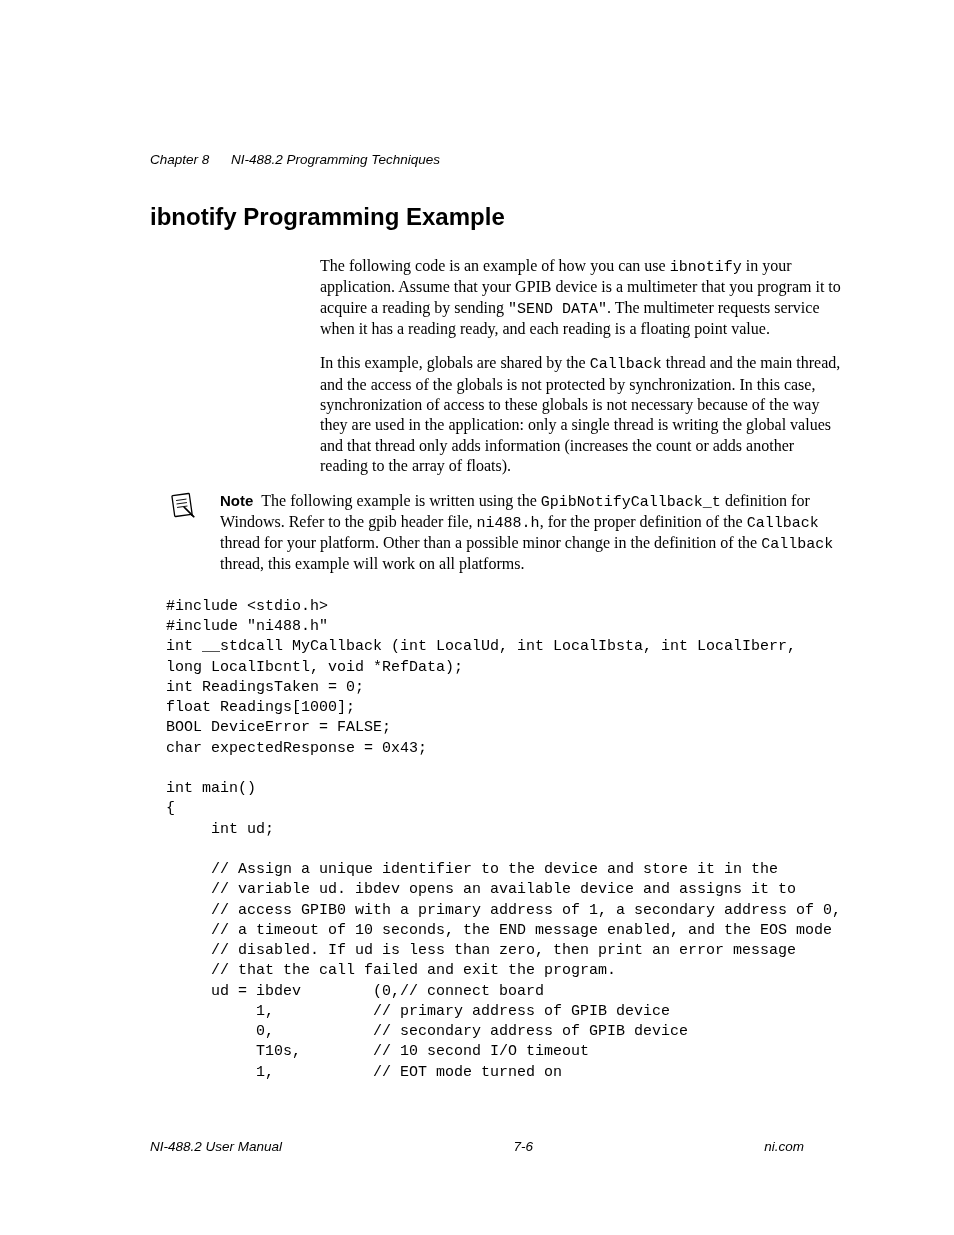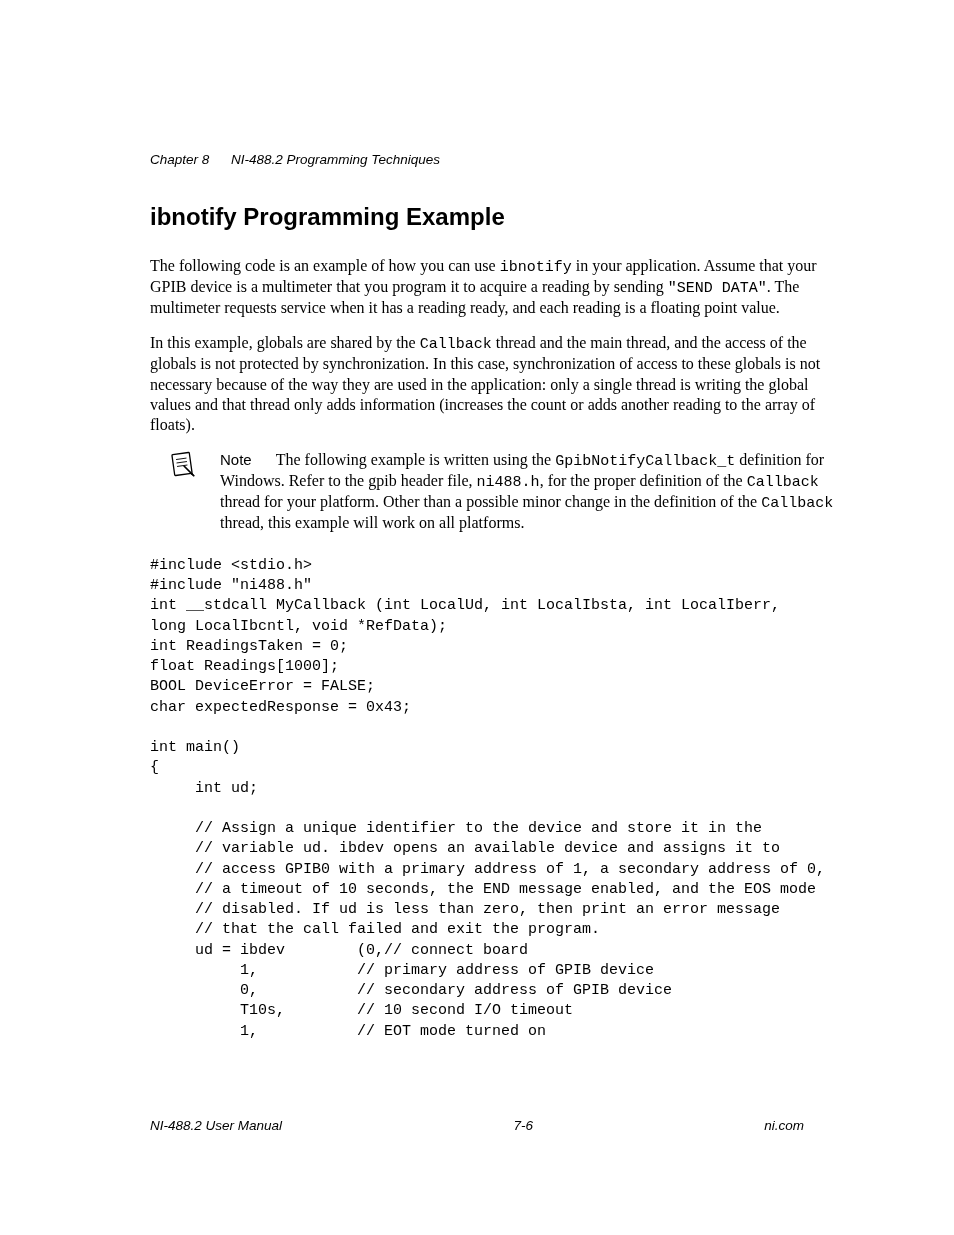--- a/index.html
+++ b/index.html
@@ -21,51 +21,52 @@
     margin-bottom: 36px;
   }
   .chapter-header .chap { margin-right: 18px; }
   h1.section-title {
     font-family: Arial, Helvetica, sans-serif;
     font-weight: bold;
     font-size: 24px;
     margin-bottom: 25px;
   }
   .body-indent {
+    margin-left: 170px;
   }
   .para {
     font-size: 16px;
     line-height: 1.28;
     margin-bottom: 14px;
   }
   .mono { font-family: "Courier New", Courier, monospace; font-size: 15px; }
   .note-row {
     display: flex;
     gap: 24px;
     margin: 12px 0 22px 0;
     align-items: flex-start;
   }
   .note-icon {
     width: 28px;
     height: 28px;
     flex: none;
     margin-left: 18px;
   }
   .note-text { font-size: 16px; line-height: 1.28; }
-  .note-label { font-weight: normal; margin-right: 24px; font-family: Arial, Helvetica, sans-serif; font-size: 15px;}
+  .note-label { font-weight: bold; margin-right: 8px; font-family: Arial, Helvetica, sans-serif; font-size: 15px;}
   pre.code-block {
     font-family: "Courier New", Courier, monospace;
     font-size: 15px;
     line-height: 1.35;
     white-space: pre;
-    margin-left: 0;
+    margin-left: 16px;
   }
   .footer {
     position: absolute;
-    bottom: 102px;
+    bottom: 81px;
     left: 150px;
     right: 150px;
     display: flex;
     justify-content: space-between;
     font-style: italic;
     font-family: Arial, Helvetica, sans-serif;
     font-size: 13.5px;
   }
 </style>
 </head>

